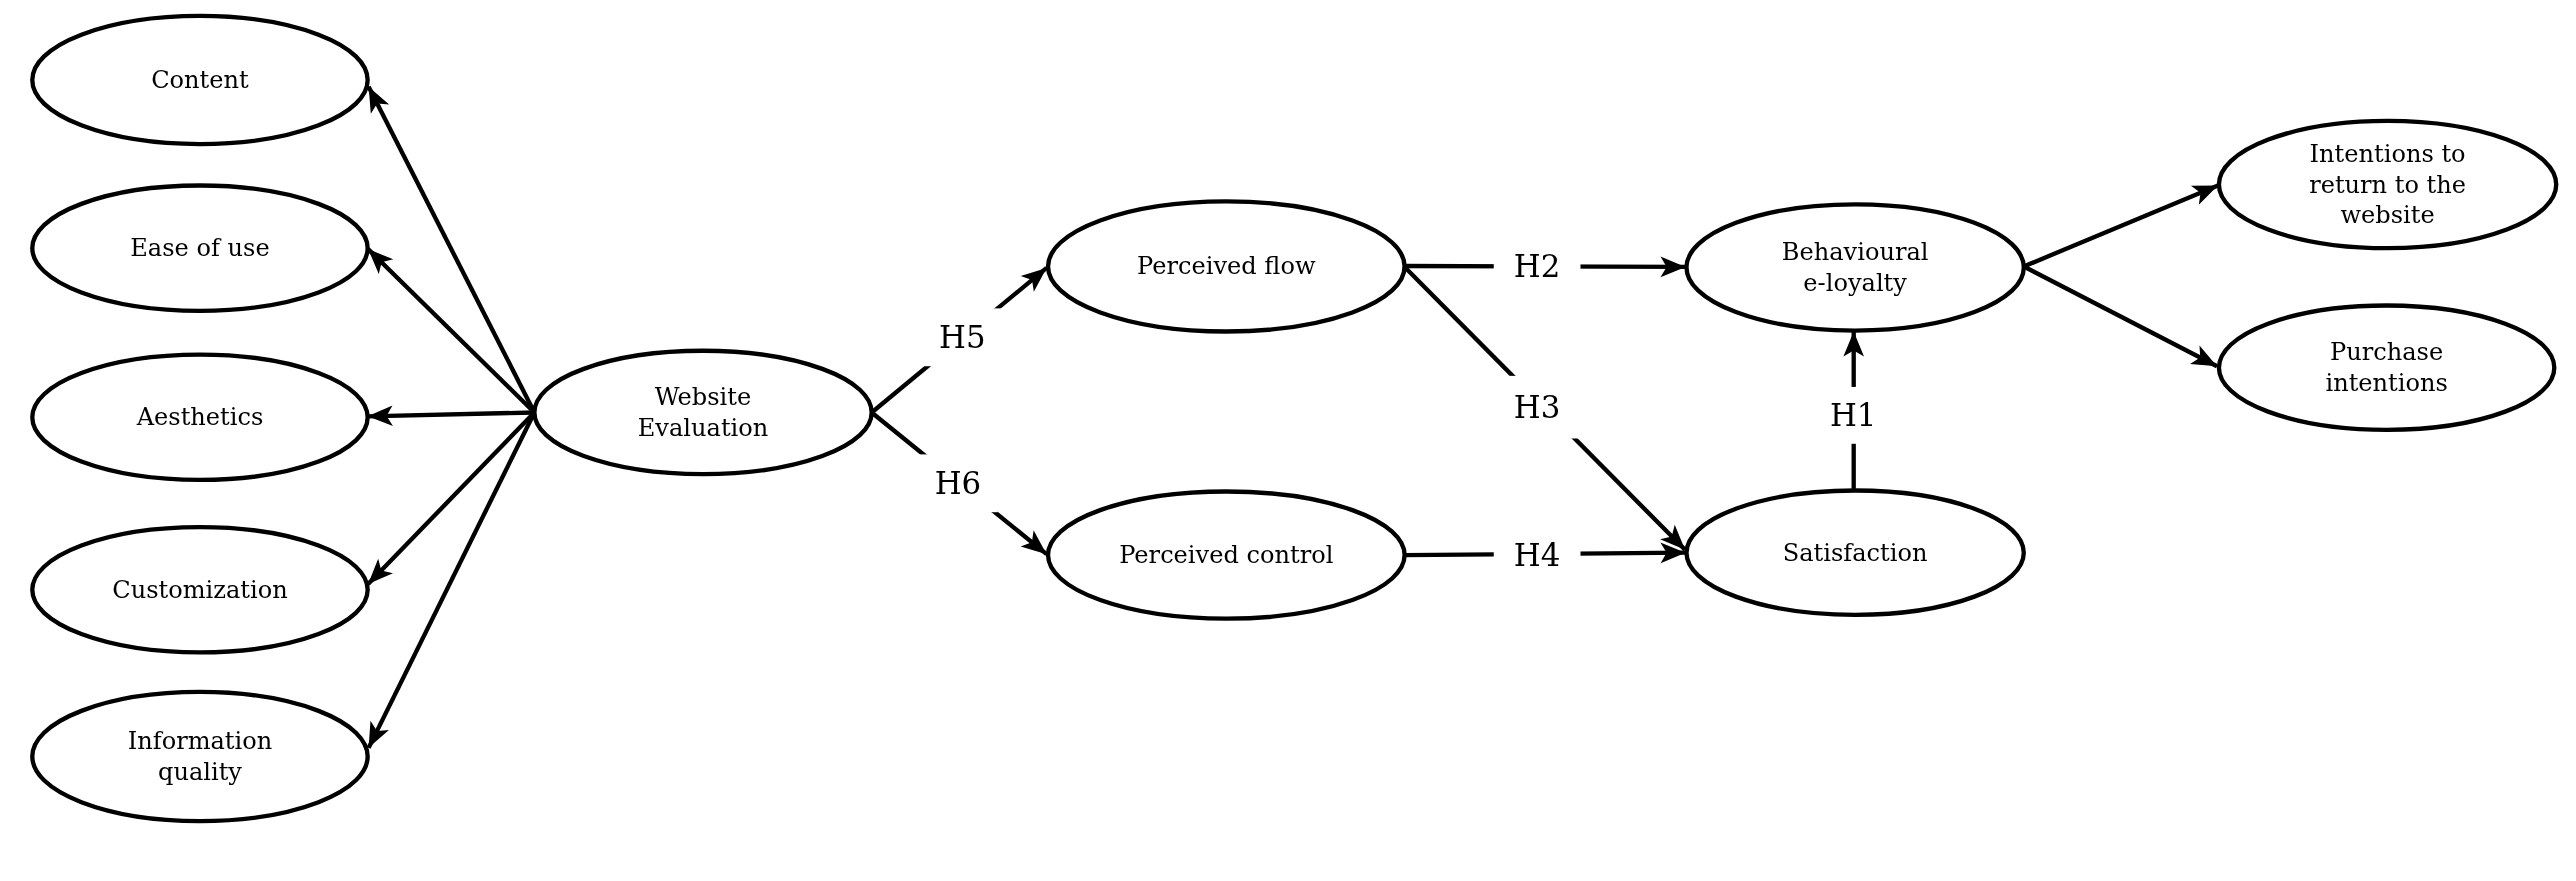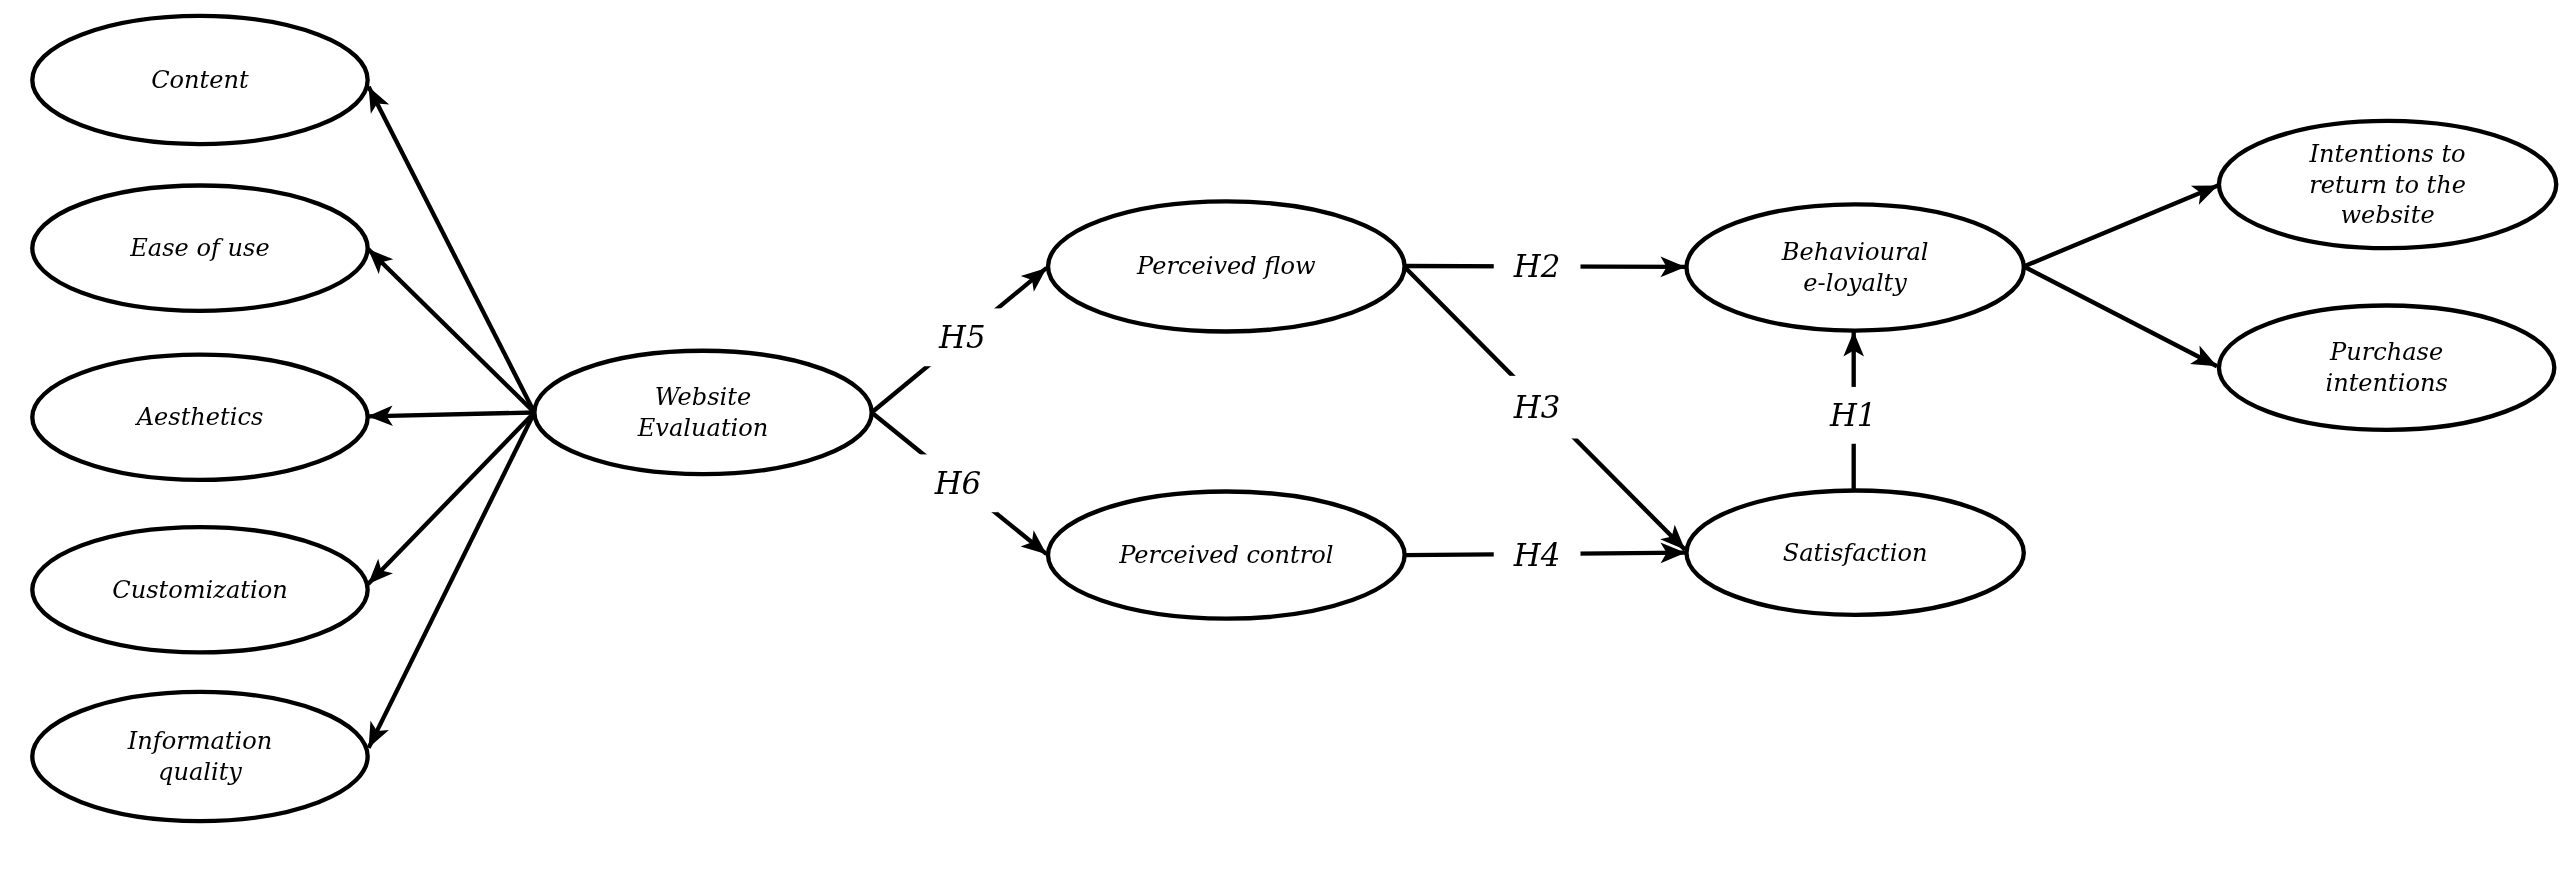--- a/index.html
+++ b/index.html
@@ -3,21 +3,20 @@
 <meta charset="utf-8">
 <style>
   html,body{
     margin:0;
     padding:0;
     background:#ffffff;
   }
   .figure-wrap{
     width:100%;
     background:#c4b5fd;
-    font-style:italic;
   }
   svg{
     display:block;
     width:100%;
     height:auto;
     background:#ffffff;
   }
   text{
     font-family:"DejaVu Serif","Liberation Serif",serif;
     fill:#000000;

